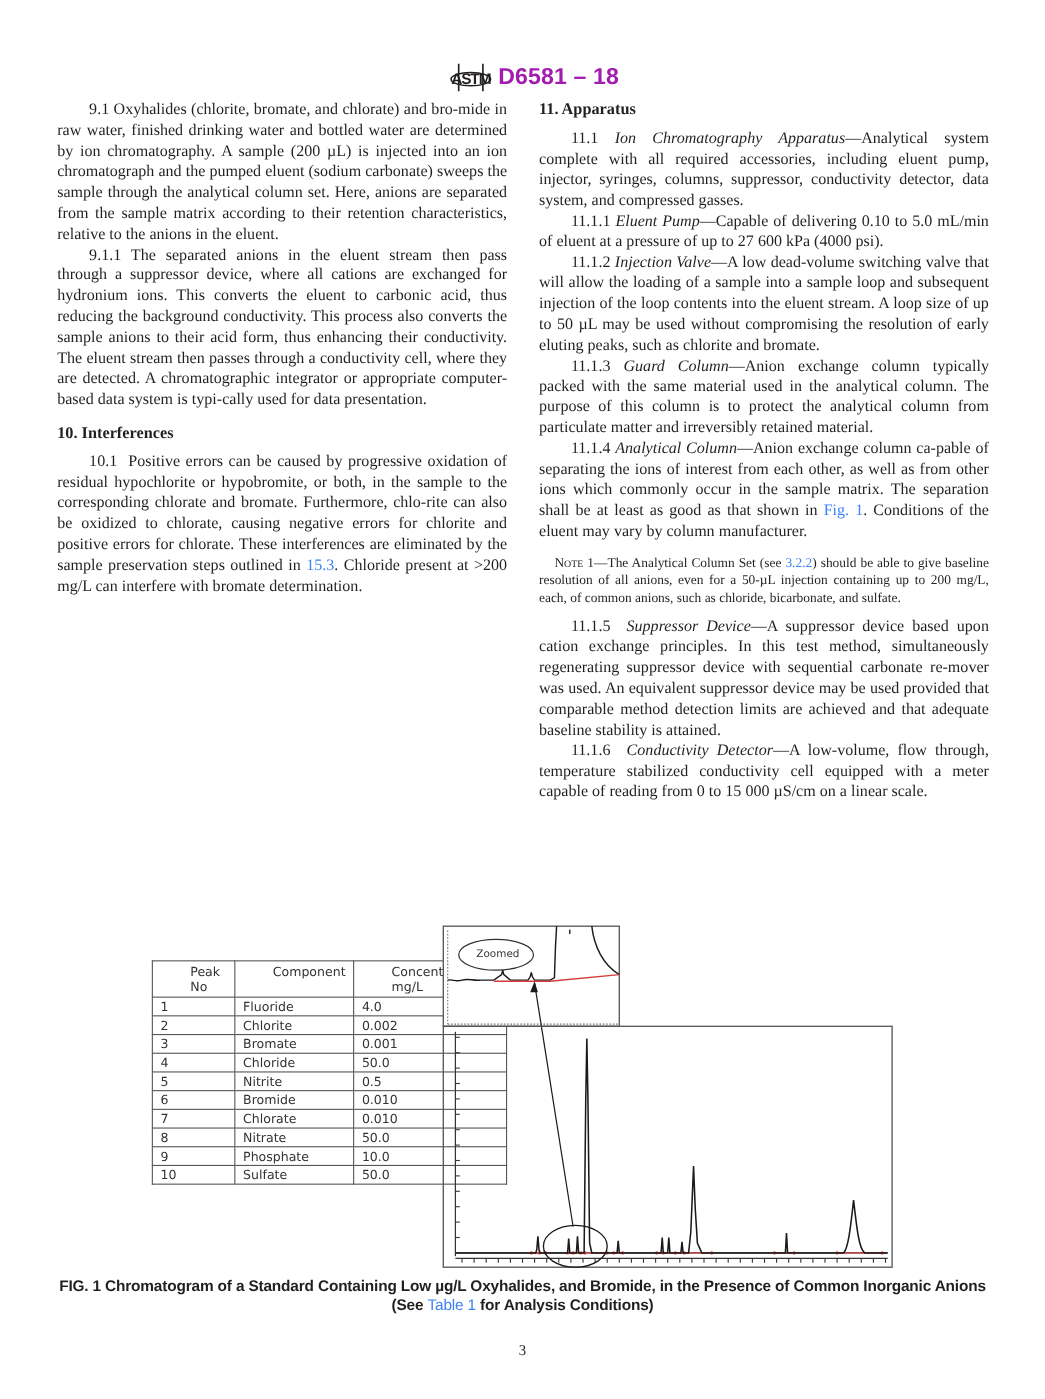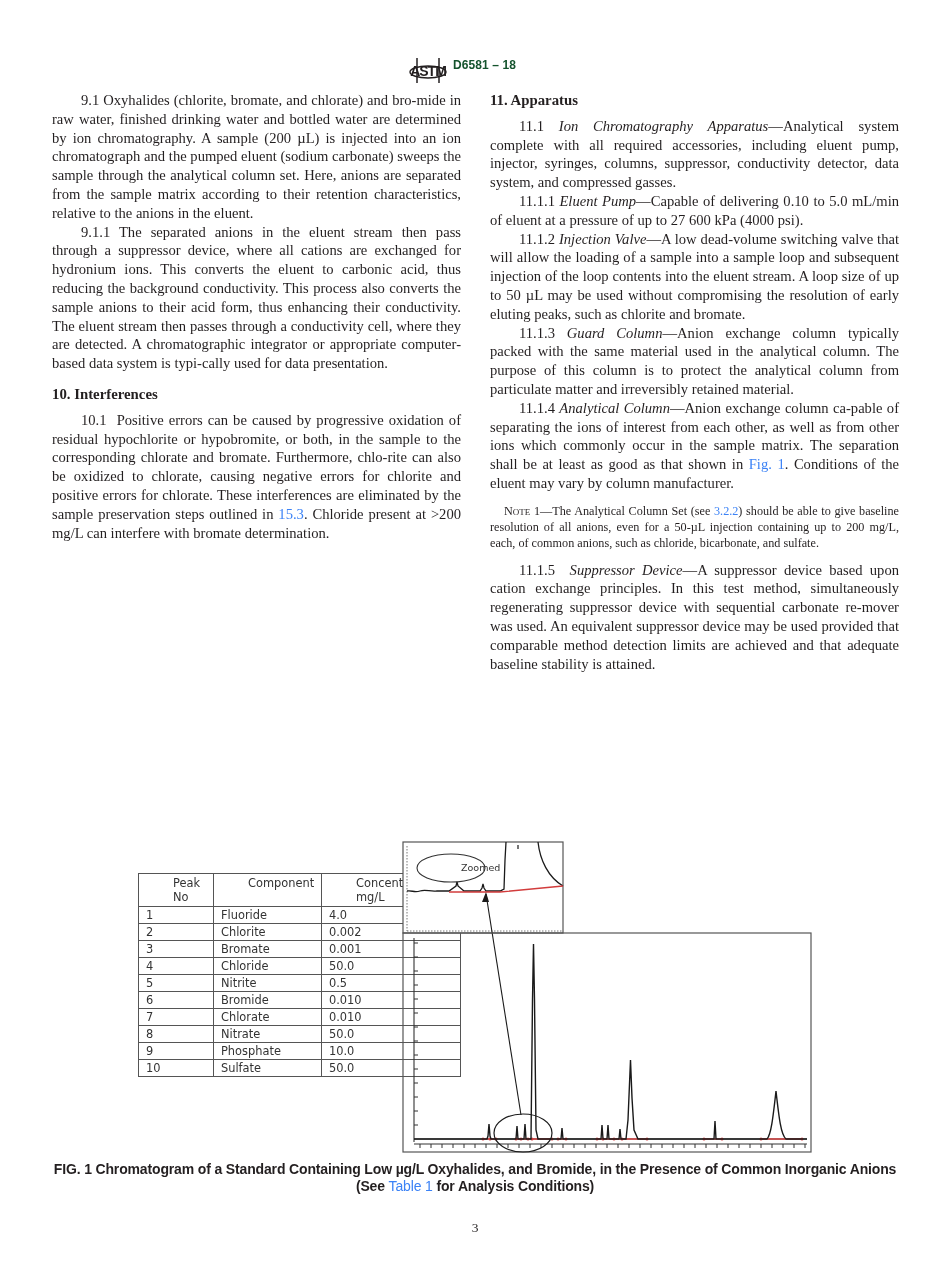--- a/index.html
+++ b/index.html
@@ -1,19 +1,19 @@
 <!DOCTYPE html>
 <html><head>
 <meta charset="utf-8">
 <style>
   html, body { margin: 0; padding: 0; background: #ffffff; }
   body { width: 950px; height: 1272px; position: relative; overflow: hidden; font-family: "Liberation Serif", "DejaVu Serif", serif; color: #231f20; }
   .header { position: absolute; left: 0; top: 52px; width: 950px; height: 34px; }
   .logo { position: absolute; left: 408px; top: 3px; width: 40px; height: 30px; }
-  .doc-id { position: absolute; left: 453px; top: 6px; font-family: "Liberation Sans", "DejaVu Sans", sans-serif; font-weight: bold; font-size: 12px; color: #14532d; letter-spacing: 0.1px; }
+  .doc-id { position: absolute; left: 453px; top: 6px; font-family: "Liberation Sans", "DejaVu Sans", sans-serif; font-weight: bold; font-size: 21px; color: #a21caf; letter-spacing: 0.1px; }
   .col { position: absolute; top: 91px; width: 409px; font-size: 14.6px; line-height: 18.8px; text-align: justify; hyphens: manual; }
   .col.left { left: 52px; }
   .col.right { left: 490px; }
   .para { margin: 0 0 5px 0; text-indent: 29px; }
   .para.tight { margin-bottom: 0; }
   .heading { font-weight: bold; font-size: 14.8px; margin: 11px 0 7px 0; text-indent: 0; }
   .heading.first { margin-top: 0; }
   .link { color: #3b82f6; }
   .note { font-size: 12.2px; line-height: 16.3px; text-indent: 14px; margin: 10px 0 9px 0; }
   .smallcaps { font-variant: small-caps; }
@@ -94,20 +94,24 @@
     <i>Analytical Column</i><span>—Anion exchange column ca-pable of separating the ions of interest from each other, as well as from other ions which commonly occur in the sample matrix. The separation shall be at least as good as that shown in </span><span class="link">Fig. 1</span><span>. Conditions of the eluent may vary by column manufacturer.</span>
   </p>
 
   <p class="para note">
     <span class="smallcaps">Note 1</span><span>—The Analytical Column Set (see </span><span class="link">3.2.2</span><span>) should be able to give baseline resolution of all anions, even for a 50-µL injection containing up to 200 mg/L, each, of common anions, such as chloride, bicarbonate, and sulfate.</span>
   </p>
 
   <p class="para tight">
     <span>11.1.5</span>&nbsp;
     <i>Suppressor Device</i><span>—A suppressor device based upon cation exchange principles. In this test method, simultaneously regenerating suppressor device with sequential carbonate re-mover was used. An equivalent suppressor device may be used provided that comparable method detection limits are achieved and that adequate baseline stability is attained.</span>
+  </p>
+  <p class="para tight">
+    <span>11.1.6</span>&nbsp;
+    <i>Conductivity Detector</i><span>—A low-volume, flow through, temperature stabilized conductivity cell equipped with a meter capable of reading from 0 to 15 000 µS/cm on a linear scale.</span>
   </p>
 </div>
 
 <table class="fig-table">
   <thead>
     <tr>
       <th class="c1"><span>Peak</span><br><span>No</span></th>
       <th class="c2"><span>Component</span><br>&nbsp;</th>
       <th class="c3"><span>Concentration</span><br><span>mg/L</span></th>
     </tr>
@@ -283,21 +287,21 @@
                L561,1139 L562,1128 L563,1139
                L601,1139 L602,1125 L603,1139 L607,1139 L608,1125 L609,1139
                L619,1139 L620,1129 L621,1139
                L626,1139 L628,1120 L630.5,1060 L632,1098 L634,1130 L638,1139
                L714,1139 L715,1121 L716,1139
                L767,1139 C771,1135 773,1118 776,1091 C779,1118 781,1135 786,1139 L807,1139" fill="none" stroke="#1a1a1a" stroke-width="1.4"></path>
 
       <ellipse cx="523" cy="1133" rx="29" ry="19" fill="none" stroke="#1a1a1a" stroke-width="1.2"></ellipse>
     </g>
   </svg>
-  <span class="zoom-label" style="left:433px; top:862px;margin-left:28px;">Zoomed</span>
+  <span class="zoom-label" style="left:433px; top:862px;">Zoomed</span>
 </div>
 
 <div class="caption l1">FIG. 1  Chromatogram of a Standard Containing Low µg/L Oxyhalides, and Bromide, in the Presence of Common Inorganic Anions</div>
 <div class="caption l2">
   <span>(See </span><span class="link">Table 1</span><span> for Analysis Conditions)</span>
 </div>
 
 <div class="page-num">3</div>
 
 </body></html>

